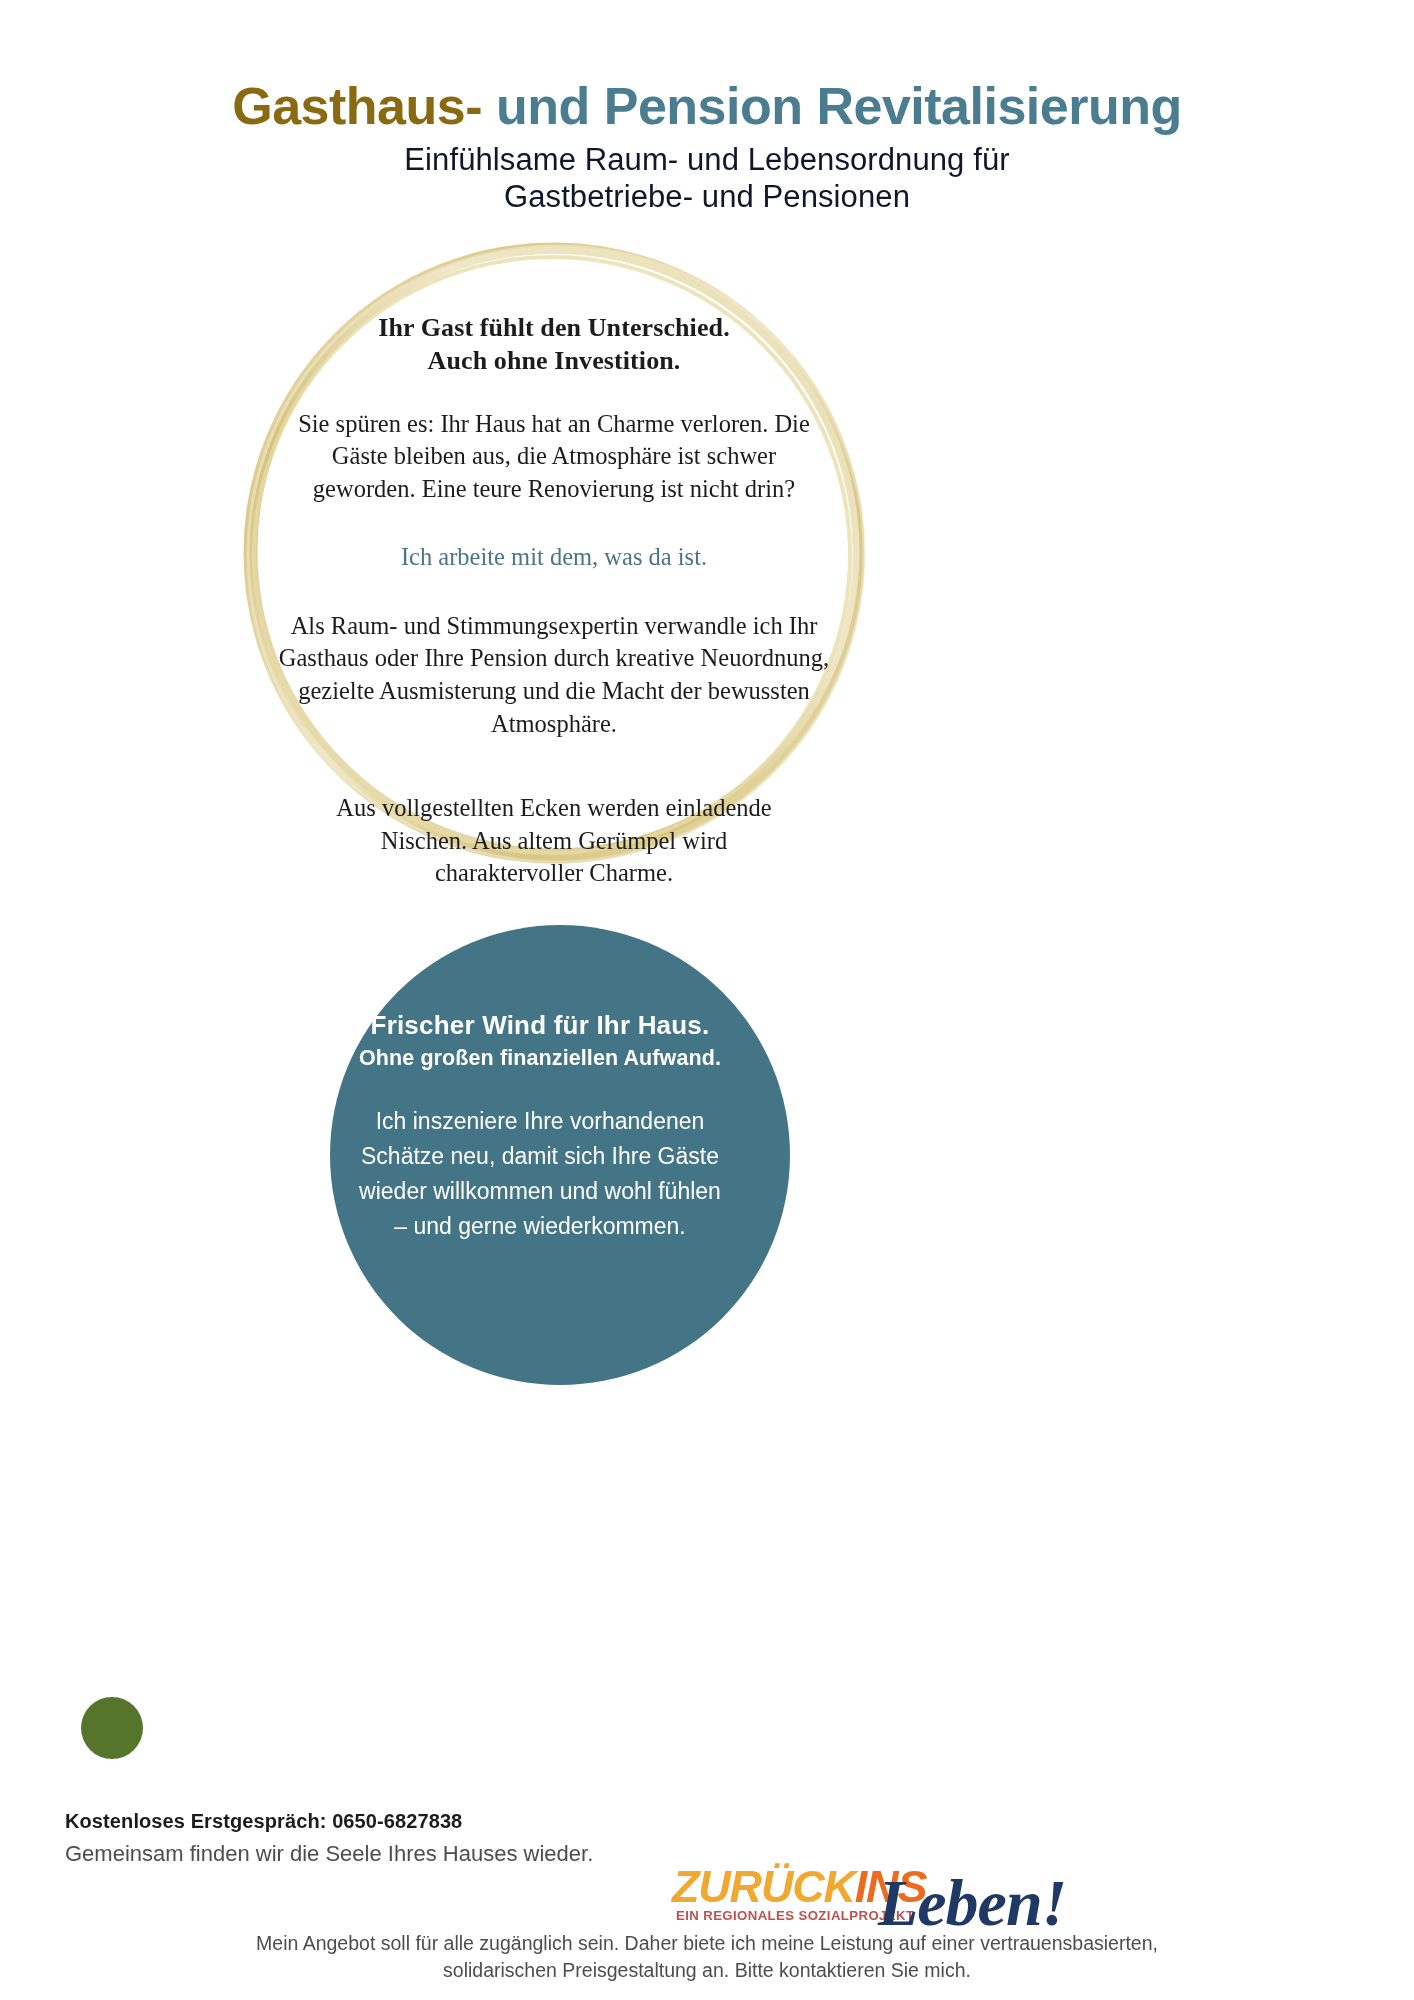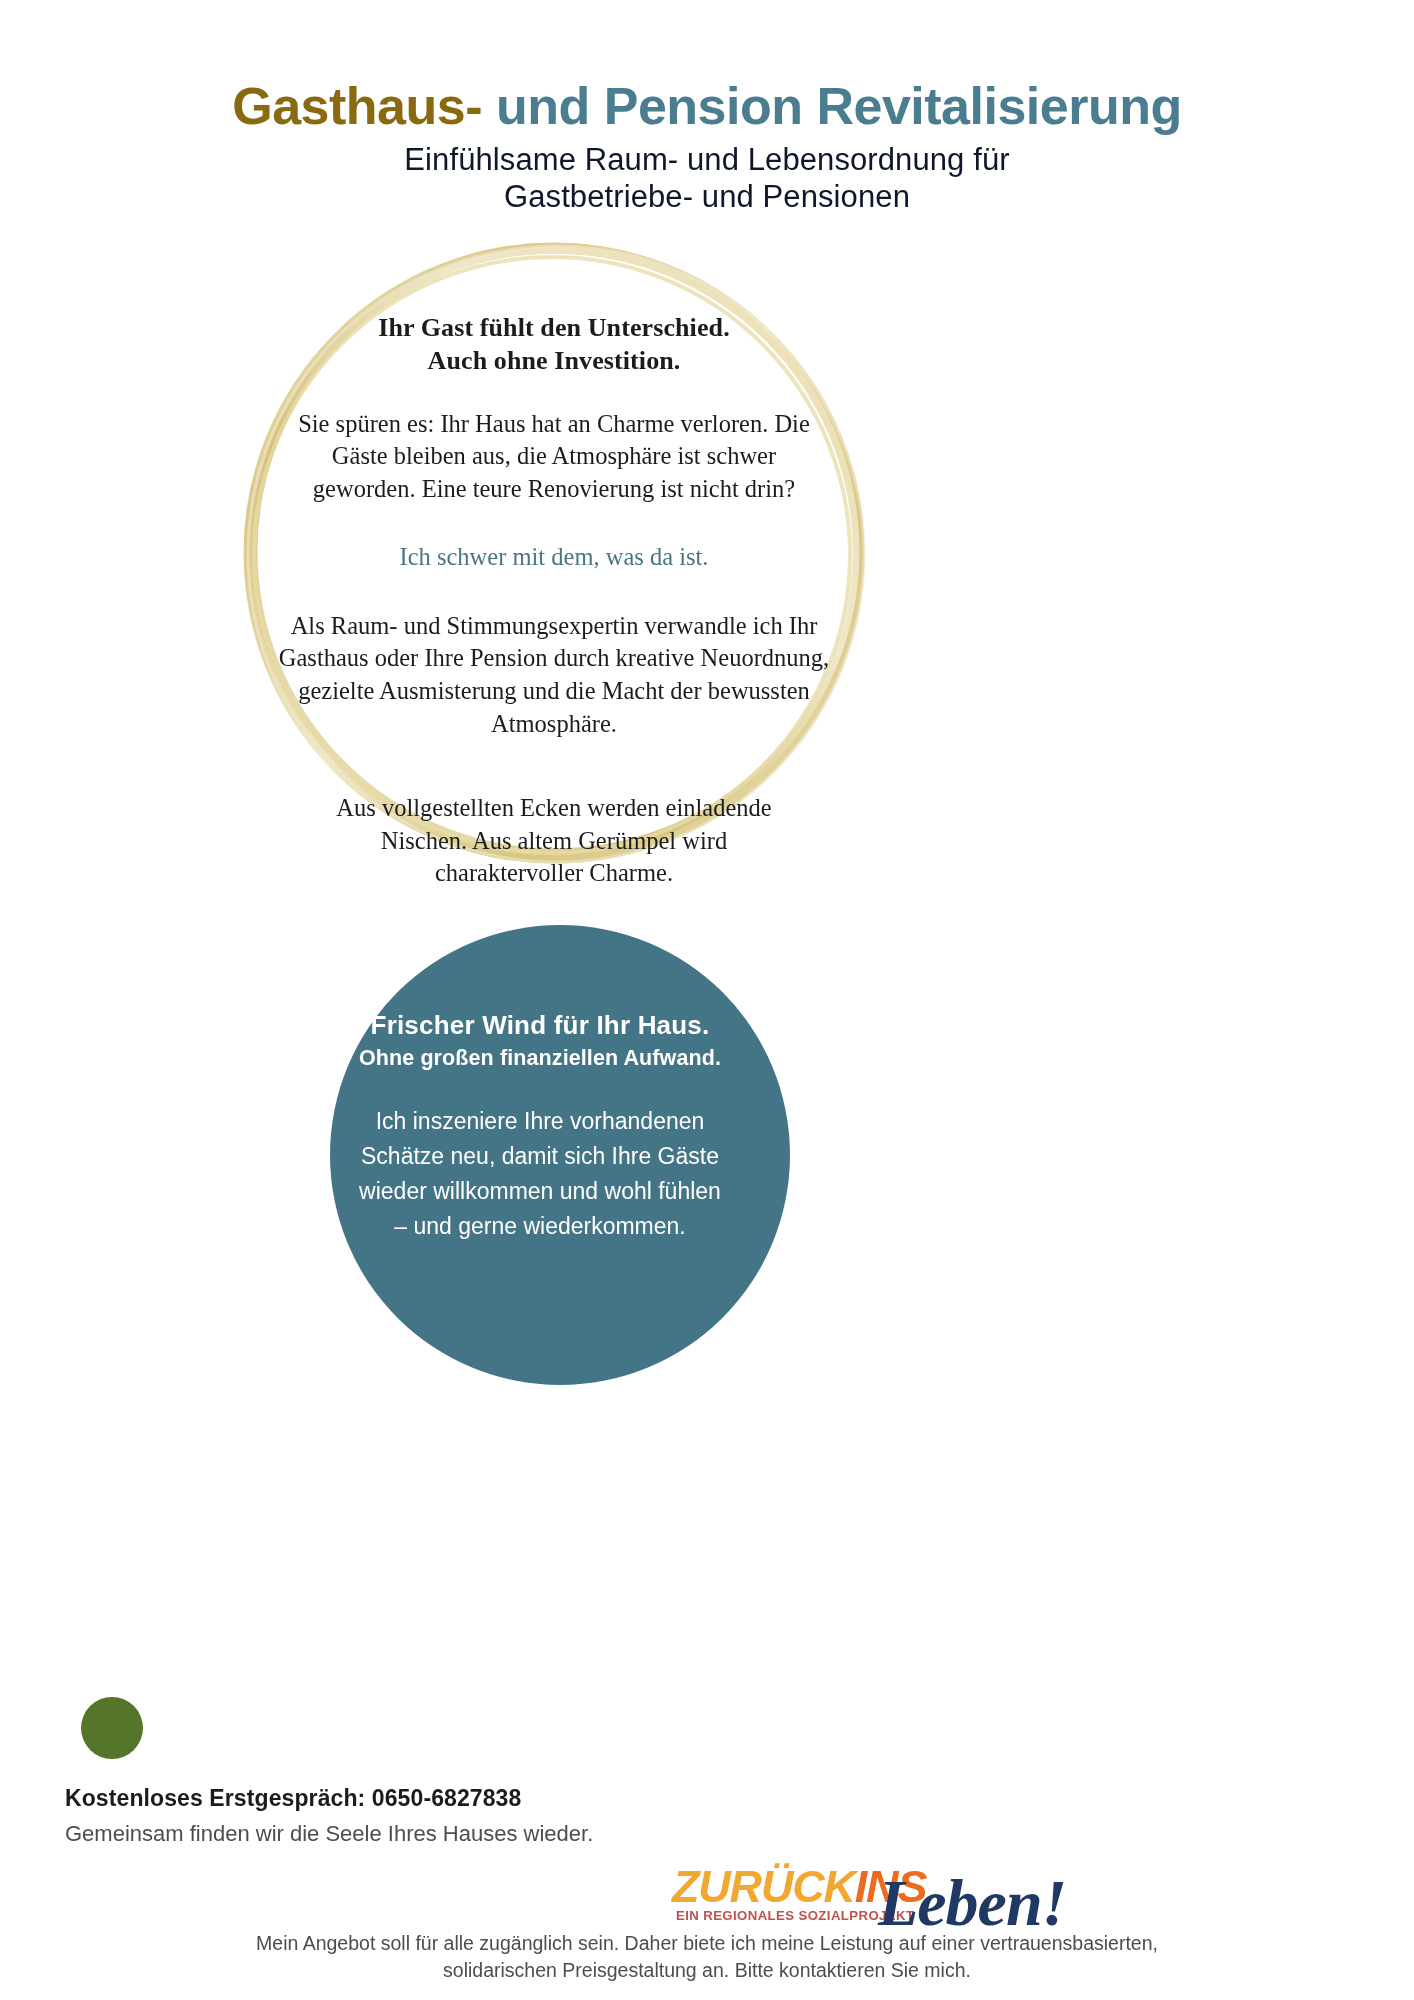--- a/index.html
+++ b/index.html
@@ -141,25 +141,26 @@
   }
 
   
   .contact {
     position: absolute;
     left: 65px;
     top: 1784px;
     width: 620px;
   }
   .contact-line1 {
-    font-size: 23px;
+    font-size: 20px;
     font-weight: bold;
     color: #1c1c1c;
     letter-spacing: 0.1px;
     line-height: 1.3;
+    margin-top: 24px;
   }
   .contact-line2 {
     margin-top: 6px;
     font-size: 22px;
     font-weight: 300;
     color: #4d4d4d;
     line-height: 1.3;
   }
 
   
@@ -279,21 +280,21 @@
       </g>
     </svg>
   </div>
 
   <div class="ring-content">
     <div class="ring-head">
       <div>Ihr Gast fühlt den Unterschied.</div>
       <div>Auch ohne Investition.</div>
     </div>
     <div class="ring-p p1">Sie spüren es: Ihr Haus hat an Charme verloren. Die Gäste bleiben aus, die Atmosphäre ist schwer geworden. Eine teure Renovierung ist nicht drin?</div>
-    <div class="ring-accent">Ich schwer mit dem, was da ist.</div>
+    <div class="ring-accent">Ich arbeite mit dem, was da ist.</div>
     <div class="ring-p p2">Als Raum- und Stimmungsexpertin verwandle ich Ihr Gasthaus oder Ihre Pension durch kreative Neuordnung, gezielte Ausmisterung und die Macht der bewussten Atmosphäre.</div>
     <div class="ring-p p3">Aus vollgestellten Ecken werden einladende Nischen. Aus altem Gerümpel wird charaktervoller Charme.</div>
   </div>
 
   <div class="teal-circle"></div>
   <div class="teal-content">
     <div class="teal-h1">Frischer Wind für Ihr Haus.</div>
     <div class="teal-h2">Ohne großen finanziellen Aufwand.</div>
     <div class="teal-body">Ich inszeniere Ihre vorhandenen Schätze neu, damit sich Ihre Gäste wieder willkommen und wohl fühlen – und gerne wiederkommen.</div>
   </div>

